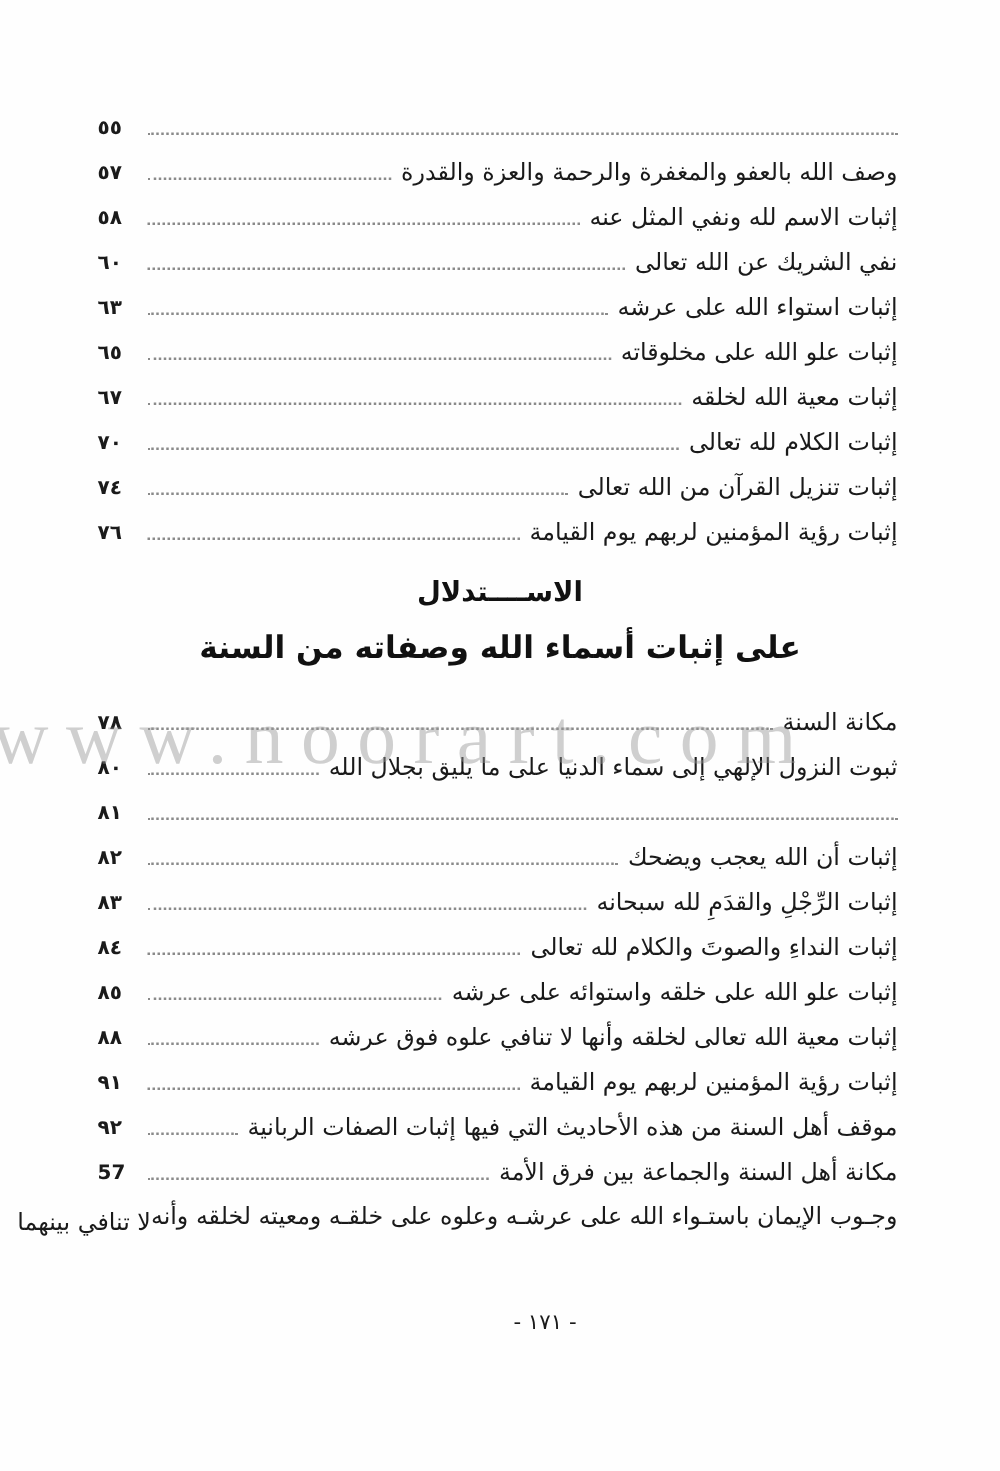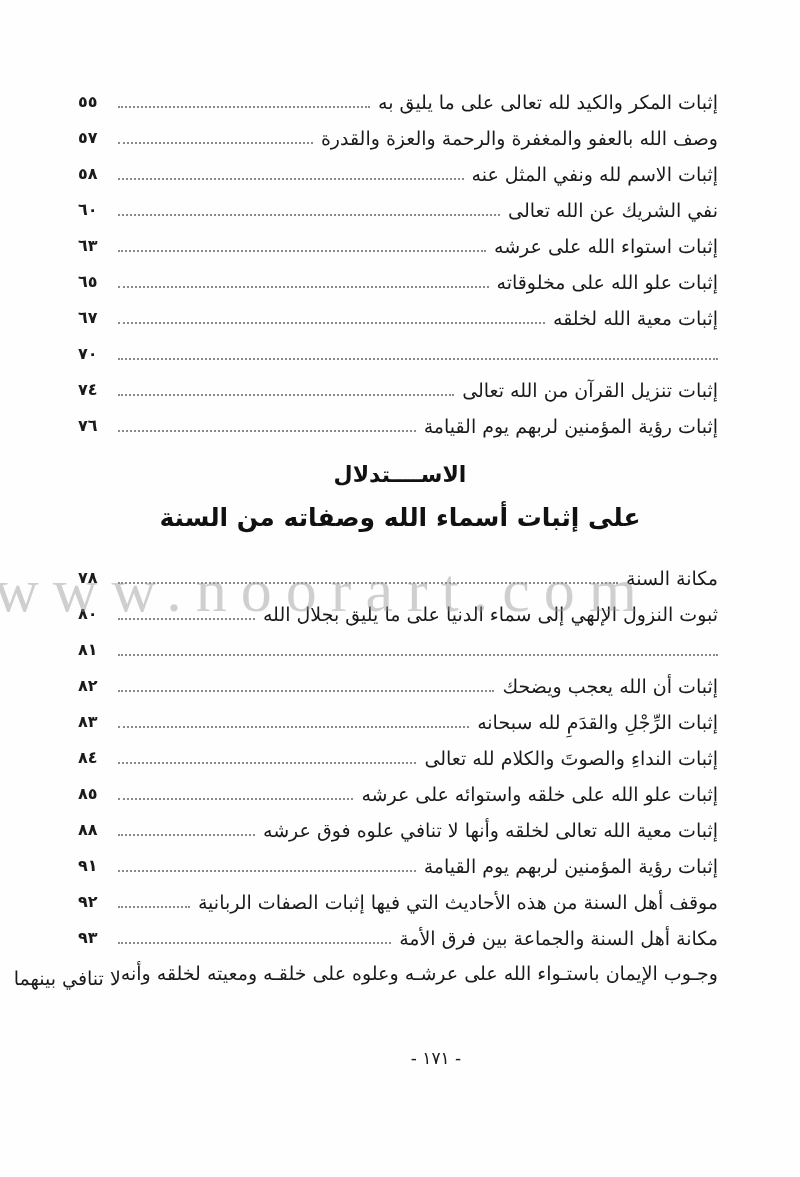--- a/index.html
+++ b/index.html
@@ -124,21 +124,20 @@
       padding-left: 36px;
     }
   </style>
 </head>
 <body>
 
 <div class="page">
 
   <div class="toc" style="top:80px; height:372px;">
     <div class="toc-row" style="top:0px;">
-      <span class="toc-title">إثبات المكر والكيد لله تعالى على ما يليق به</span>
       <span class="toc-leader"></span>
       <span class="toc-page">٥٥</span>
     </div>
     <div class="toc-row" style="top:36px;">
       <span class="toc-title">وصف الله بالعفو والمغفرة والرحمة والعزة والقدرة</span>
       <span class="toc-leader"></span>
       <span class="toc-page">٥٧</span>
     </div>
     <div class="toc-row" style="top:72px;">
       <span class="toc-title">إثبات الاسم لله ونفي المثل عنه</span>
@@ -159,20 +158,21 @@
       <span class="toc-title">إثبات علو الله على مخلوقاته</span>
       <span class="toc-leader"></span>
       <span class="toc-page">٦٥</span>
     </div>
     <div class="toc-row" style="top:216px;">
       <span class="toc-title">إثبات معية الله لخلقه</span>
       <span class="toc-leader"></span>
       <span class="toc-page">٦٧</span>
     </div>
     <div class="toc-row" style="top:252px;">
+      <span class="toc-title">إثبات الكلام لله تعالى</span>
       <span class="toc-leader"></span>
       <span class="toc-page">٧٠</span>
     </div>
     <div class="toc-row" style="top:288px;">
       <span class="toc-title">إثبات تنزيل القرآن من الله تعالى</span>
       <span class="toc-leader"></span>
       <span class="toc-page">٧٤</span>
     </div>
     <div class="toc-row" style="top:324px;">
       <span class="toc-title">إثبات رؤية المؤمنين لربهم يوم القيامة</span>
@@ -230,21 +230,21 @@
       <span class="toc-page">٩١</span>
     </div>
     <div class="toc-row" style="top:324px;">
       <span class="toc-title">موقف أهل السنة من هذه الأحاديث التي فيها إثبات الصفات الربانية</span>
       <span class="toc-leader"></span>
       <span class="toc-page">٩٢</span>
     </div>
     <div class="toc-row" style="top:360px;">
       <span class="toc-title">مكانة أهل السنة والجماعة بين فرق الأمة</span>
       <span class="toc-leader"></span>
-      <span class="toc-page">٩٣</span>
+      <span class="toc-page">57</span>
     </div>
     <div class="toc-row multiline" style="top:400px;">
       <div class="line1">وجـوب الإيمان باستـواء الله على عرشـه وعلوه على خلقـه ومعيته لخلقه وأنه</div>
       <div class="line2">
         <span class="toc-title">لا تنافي بينهما</span>
         <span class="toc-leader"></span>
         <span class="toc-page">٩٧</span>
       </div>
     </div>
   </div>

